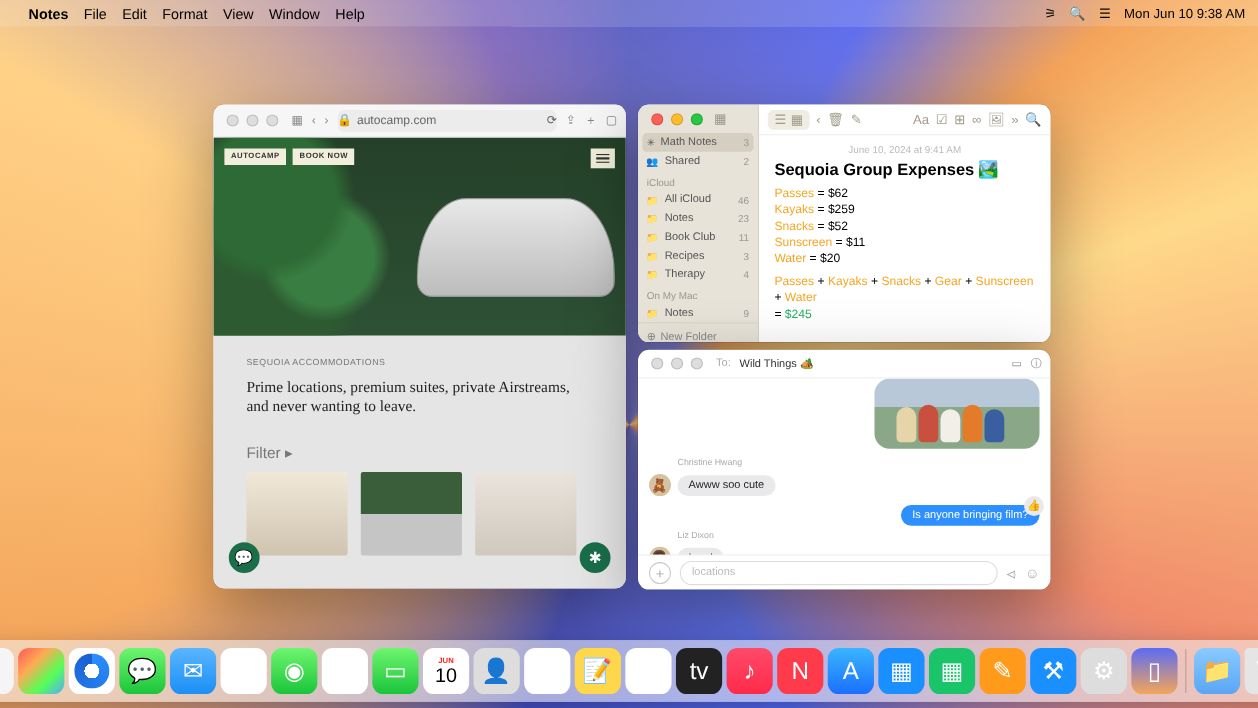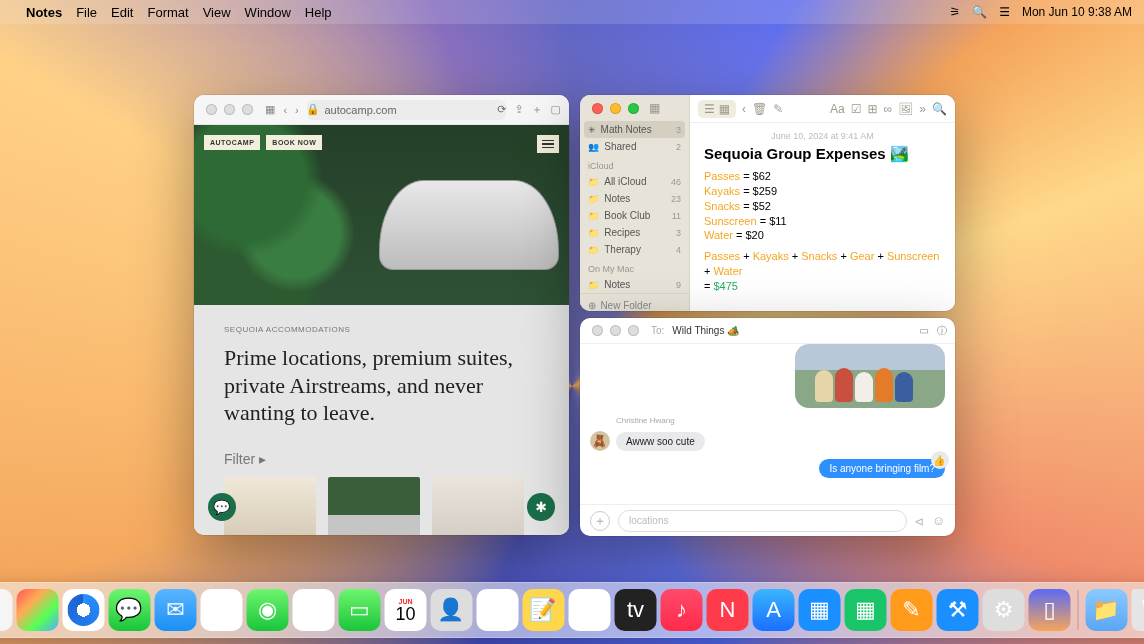--- a/index.html
+++ b/index.html
@@ -46,21 +46,21 @@
 .safari-content { position: relative; height: calc(100% - 30px); overflow: hidden; background: #e5e5e5; }
 .hero { height: 180px; background: linear-gradient(180deg, #244028, #2e5135); position: relative; }
 .airstream { position: absolute; right: 10px; top: 55px; width: 180px; height: 90px; background: linear-gradient(180deg, #e8e8e8, #bcbcbc); border-radius: 45px 45px 14px 14px / 70px 70px 14px 14px; border: 1px solid #999; }
 .foliage { position: absolute; left: 0; top: 0; width: 45%; height: 100%; background: radial-gradient(circle at 30% 30%, #2d6a35 35%, transparent 45%), radial-gradient(circle at 60% 60%, #3a7d42 30%, transparent 40%), radial-gradient(circle at 20% 80%, #2d5a30 40%, transparent 50%); }
 .hero-badges { position: absolute; top: 10px; left: 10px; display: flex; gap: 6px; }
 .badge-tag { background: #f1eedb; color: #333; font-size: 7px; padding: 4px 6px; font-weight: 700; letter-spacing: 0.5px; }
 .hero-menu { position: absolute; top: 10px; right: 10px; width: 22px; height: 18px; background: #f1eedb; display: flex; flex-direction: column; justify-content: center; align-items: center; gap: 2px; }
 .hero-menu span { width: 12px; height: 1.5px; background: #333; }
 .section { padding: 20px 30px; }
 .eyebrow { font-size: 8px; letter-spacing: 0.5px; color: #777; margin-bottom: 10px; }
-.headline { font-family: Georgia, serif; font-size: 22px; line-height: 1.25; color: #222; margin-bottom: 24px; }
+.headline { font-family: Georgia, serif; font-size: 14px; line-height: 1.25; color: #222; margin-bottom: 24px; }
 .filter { font-size: 14px; color: #777; margin-bottom: 10px; }
 .thumbs { display: flex; gap: 12px; }
 .thumb { width: 92px; height: 76px; background: #d5d5d0; border-radius: 2px; }
 .thumb.interior { background: linear-gradient(#f0e8d8, #d0c4b0); }
 .thumb.ext { background: linear-gradient(180deg, #3a5d3a 50%, #c5c5c5 50%); }
 .thumb.suite { background: linear-gradient(#eae4dc, #cfc8bd); }
 .fab { position: absolute; width: 28px; height: 28px; border-radius: 50%; background: #1a6e4a; bottom: 14px; display: flex; align-items: center; justify-content: center; color: #fff; font-size: 14px; }
 .fab.left { left: 14px; } .fab.right { right: 14px; }
 
 
@@ -317,21 +317,21 @@
       <div class="note-title">Sequoia Group Expenses 🏞️</div>
       <div class="note-line"><span class="tok-var">Passes</span> <span>= $62</span></div>
       <div class="note-line"><span class="tok-var">Kayaks</span> <span>= $259</span></div>
       <div class="note-line"><span class="tok-var">Snacks</span> <span>= $52</span></div>
       <div class="note-line"><span class="tok-var">Sunscreen</span> <span>= $11</span></div>
       <div class="note-line"><span class="tok-var">Water</span> <span>= $20</span></div>
       <div style="height:6px;"></div>
       <div class="note-line">
         <span class="tok-var">Passes</span> + <span class="tok-var">Kayaks</span> + <span class="tok-var">Snacks</span> + <span class="tok-var">Gear</span> + <span class="tok-var">Sunscreen</span> + <span class="tok-var">Water</span>
       </div>
-      <div class="note-line"><span>= </span><span class="tok-res">$475</span></div>
+      <div class="note-line"><span>= </span><span class="tok-res">$245</span></div>
       <div style="height:6px;"></div>
 
     </div>
   </div>
 </div>
 
 <div class="window messages">
   <div class="msg-head">
     <div class="traffic">
       <span class="dot x"></span>
@@ -359,20 +359,27 @@
       <div class="msg-name" style="margin-left:26px;">Christine Hwang</div>
       <div class="msg-row">
         <div class="avatar">🧸</div>
         <div class="bubble gray">Awww soo cute</div>
       </div>
     </div>
     <div class="msg-row right" style="margin-top:8px; position:relative;">
       <div class="bubble blue" style="position:relative;">
         <span>Is anyone bringing film?</span>
         <div class="tapback">👍</div>
+      </div>
+    </div>
+    <div style="margin-top:4px;">
+      <div class="msg-name" style="margin-left:26px;">Liz Dixon</div>
+      <div class="msg-row">
+        <div class="avatar">👩</div>
+        <div class="bubble gray">I am!</div>
       </div>
     </div>
   </div>
   <div class="msg-compose">
     <div class="compose-add">＋</div>
     <div class="compose-field">
         <span>locations</span>
       </div>
     <span class="compose-icon">⏿</span>
     <span class="compose-icon">☺</span>

